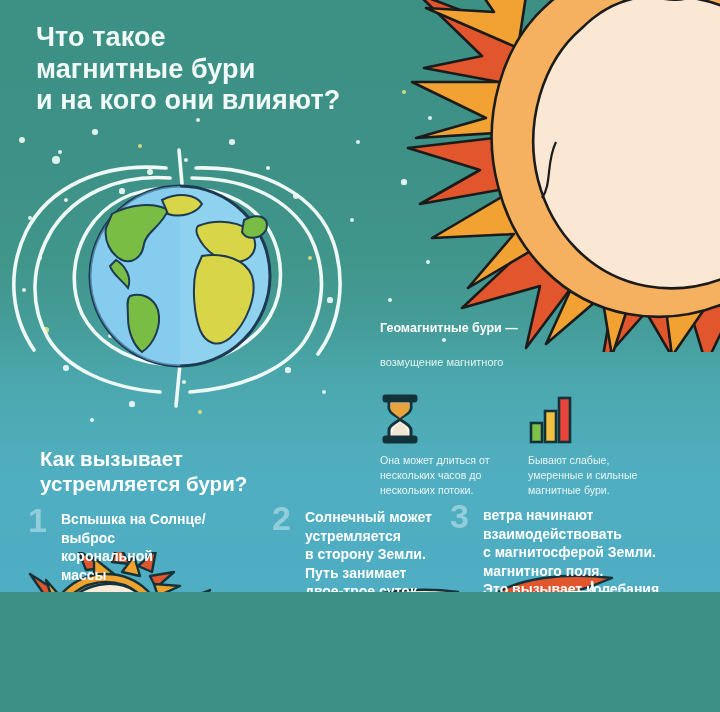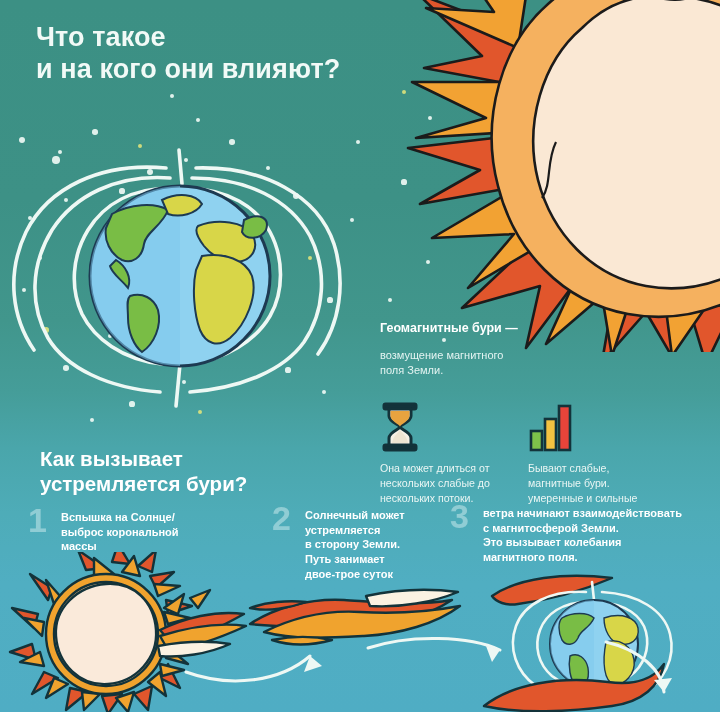--- a/index.html
+++ b/index.html
@@ -2,21 +2,21 @@
 <html lang="ru"><head>
 <meta charset="utf-8">
 <style>
   html,body{margin:0;padding:0;}
   body{
     width:720px;height:712px;overflow:hidden;
     font-family:"Liberation Sans","DejaVu Sans",sans-serif;
     background:#3d9085;
   }
   #poster{
-    position:relative;width:720px;height:712px;overflow:hidden;
+    position:relative;width:720px;height:592px;overflow:hidden;
     background:linear-gradient(180deg,
        #3c9084 0%,
        #3d9186 28%,
        #41968c 45%,
        #459d99 55%,
        #4aa6ab 63%,
        #4eacb8 72%,
        #50aec2 82%,
        #4fadc4 100%);
   }
@@ -35,21 +35,21 @@
   
   #bigsun{position:absolute;right:-46px;top:-48px;width:360px;height:400px;z-index:12;}
   #bigsun svg{width:100%;height:100%;display:block;}
 
   
   #earthbig{position:absolute;left:12px;top:148px;width:330px;height:280px;z-index:20;}
   #earthbig svg{width:100%;height:100%;display:block;}
 
   
   #defs{position:absolute;left:380px;top:320px;width:320px;z-index:45;}
-  .def-title{color:#ffffff;font-weight:bold;font-size:12.5px;line-height:1.36;margin:0 0 11px 0;}
+  .def-title{color:#ffffff;font-weight:bold;font-size:12.5px;line-height:1.36;margin:0 0 18px 0;}
   .def-sub{color:#e4f4f2;font-size:11px;line-height:1.36;margin:0;}
   .icon-row{display:flex;margin-top:22px;align-items:center;}
   .icon-col{width:148px;}
   .icon-col + .icon-col{margin-left:0px;}
   .icon-box{height:52px;display:flex;align-items:flex-end;}
   .icon-cap{color:#eaf6f4;font-size:10.6px;line-height:1.42;margin-top:9px;}
 
   
   #howtitle{
     position:absolute;left:40px;top:446px;width:330px;
@@ -57,21 +57,21 @@
   }
   #howtitle div{white-space:nowrap;}
 
   
   .step{position:absolute;display:flex;z-index:45;}
   .step-num{
     font-size:34px;font-weight:bold;line-height:.88;
     color:rgba(235,250,250,.42);margin-right:9px;margin-top:-4px;
     width:24px;text-align:left;flex:none;
   }
-  .step-text{color:#ffffff;font-size:11px;font-weight:bold;line-height:1.33;}
+  .step-text{color:#ffffff;font-size:14px;font-weight:bold;line-height:1.33;}
   #step1{left:28px;top:510px;width:180px;}
   #step2{left:272px;top:508px;width:175px;}
   #step3{left:450px;top:506px;width:262px;}
 
   
   #smallsun{position:absolute;left:8px;top:552px;width:240px;height:160px;z-index:25;}
   #wind{position:absolute;left:248px;top:580px;width:215px;height:80px;z-index:25;}
   #earthsm{position:absolute;left:478px;top:572px;width:235px;height:140px;z-index:25;}
   #arrows{position:absolute;left:0;top:600px;width:720px;height:112px;z-index:30;}
   #smallsun svg,#wind svg,#earthsm svg,#arrows svg{width:100%;height:100%;display:block;}
@@ -211,63 +211,63 @@
                    C 206 200 194 196 188 182 C 182 166 180 140 184 122 Z" fill="#d8d648"></path>
 
           <path d="M232 72 C 248 64 258 70 254 82 C 248 92 234 92 230 84 Z"></path>
         </g>
       </g>
     </svg>
   </div>
 
   <div id="headline">
     <div>Что такое</div>
+    <div>магнитные бури</div>
     <div>и на кого они влияют?</div>
   </div>
 
   <div id="defs">
     <p class="def-title">Геомагнитные бури —</p>
     <p class="def-sub">возмущение магнитного</p>
-    <p class="def-sub">поля Земли.</p>
 
     <div class="icon-row">
 
       <div class="icon-col">
         <div class="icon-box">
           <svg width="40" height="50" viewBox="0 0 40 50" xmlns="http://www.w3.org/2000/svg">
             <g stroke="#13333a" stroke-width="3" fill="none" stroke-linejoin="round">
               <rect x="4" y="2" width="32" height="5" rx="1.5" fill="#13333a"></rect>
               <rect x="4" y="43" width="32" height="5" rx="1.5" fill="#13333a"></rect>
               <path d="M9 7 L9 14 C9 20 20 23 20 25 C20 27 9 30 9 36 L9 43 L31 43 L31 36 C31 30 20 27 20 25 C20 23 31 20 31 14 L31 7 Z" fill="#f7f1e6"></path>
               <path d="M10.5 9 L29.5 9 L29.5 14 C29.5 19 21 22 20 24.5 C19 22 10.5 19 10.5 14 Z" fill="#e8a33f" stroke="none"></path>
               <path d="M12 41 C13 34 19 30 20 28 C21 30 27 34 28 41 Z" fill="#efe5d2" stroke="none"></path>
             </g>
           </svg>
         </div>
         <div class="icon-cap">
           <div>Она может длиться от</div>
-          <div>нескольких слабые до</div>
+          <div>нескольких часов до</div>
           <div>нескольких потоки.</div>
         </div>
       </div>
 
       <div class="icon-col">
         <div class="icon-box">
           <svg width="46" height="50" viewBox="0 0 46 50" xmlns="http://www.w3.org/2000/svg">
             <g stroke="#13333a" stroke-width="2.6">
               <rect x="3" y="29" width="11" height="19" fill="#7ec24a"></rect>
               <rect x="17" y="17" width="11" height="31" fill="#f2c141"></rect>
               <rect x="31" y="4" width="11" height="44" fill="#e8443a"></rect>
             </g>
           </svg>
         </div>
         <div class="icon-cap">
           <div>Бывают слабые,</div>
+          <div>умеренные и сильные</div>
           <div>магнитные бури.</div>
-          <div>умеренные и сильные</div>
         </div>
       </div>
 
     </div>
   </div>
 
   <div id="howtitle">
     <div>Как вызывает</div>
     <div>устремляется бури?</div>
   </div>
@@ -290,22 +290,22 @@
       <div>Путь занимает</div>
       <div>двое-трое суток</div>
     </div>
   </div>
 
   <div class="step" id="step3">
     <div class="step-num">3</div>
     <div class="step-text">
       <div>ветра начинают взаимодействовать</div>
       <div>с магнитосферой Земли.</div>
+      <div>магнитного поля.</div>
       <div>Это вызывает колебания</div>
-      <div>магнитного поля.</div>
     </div>
   </div>
 
   <div id="smallsun">
     <svg viewBox="0 0 240 160" xmlns="http://www.w3.org/2000/svg">
       <g stroke="#13333a" stroke-width="2.4" stroke-linejoin="round">
 
         <g fill="#e1562c">
           <path d="M78 18 L70 -2 L96 16 Z"></path>
           <path d="M104 10 L110 -8 L122 12 Z"></path>

